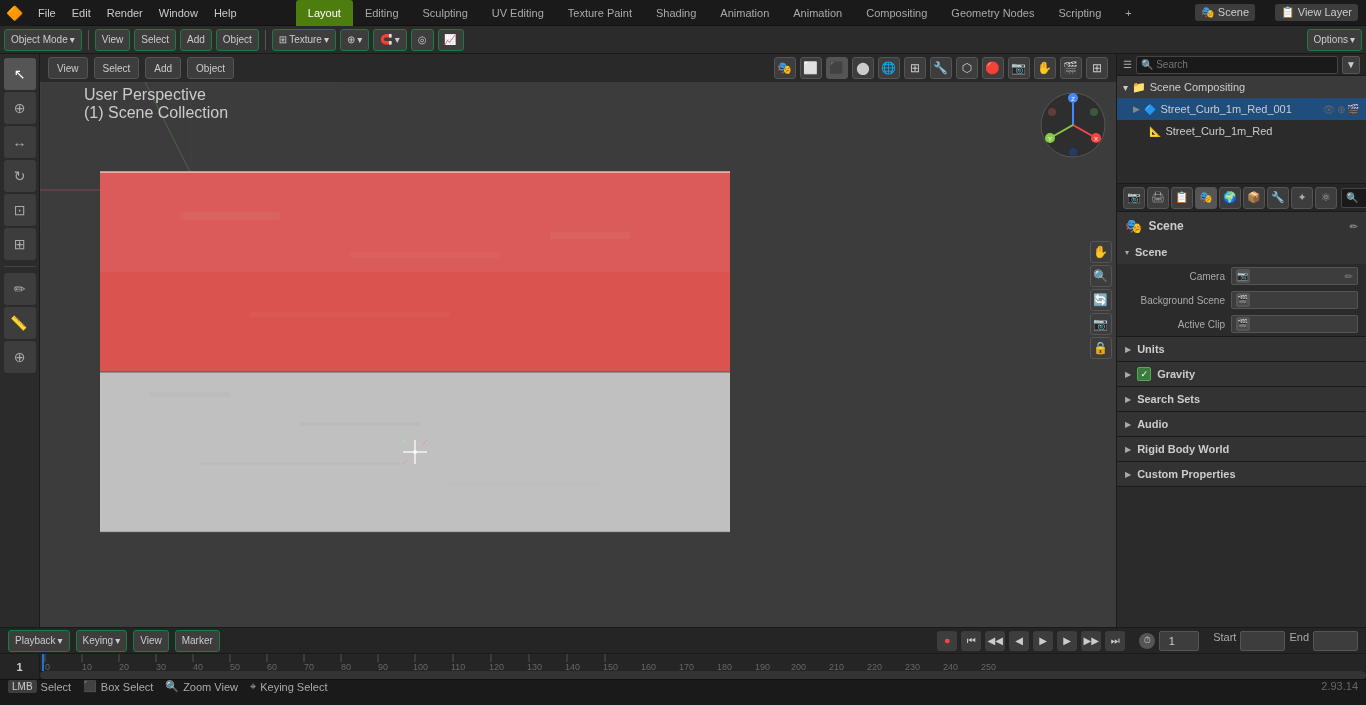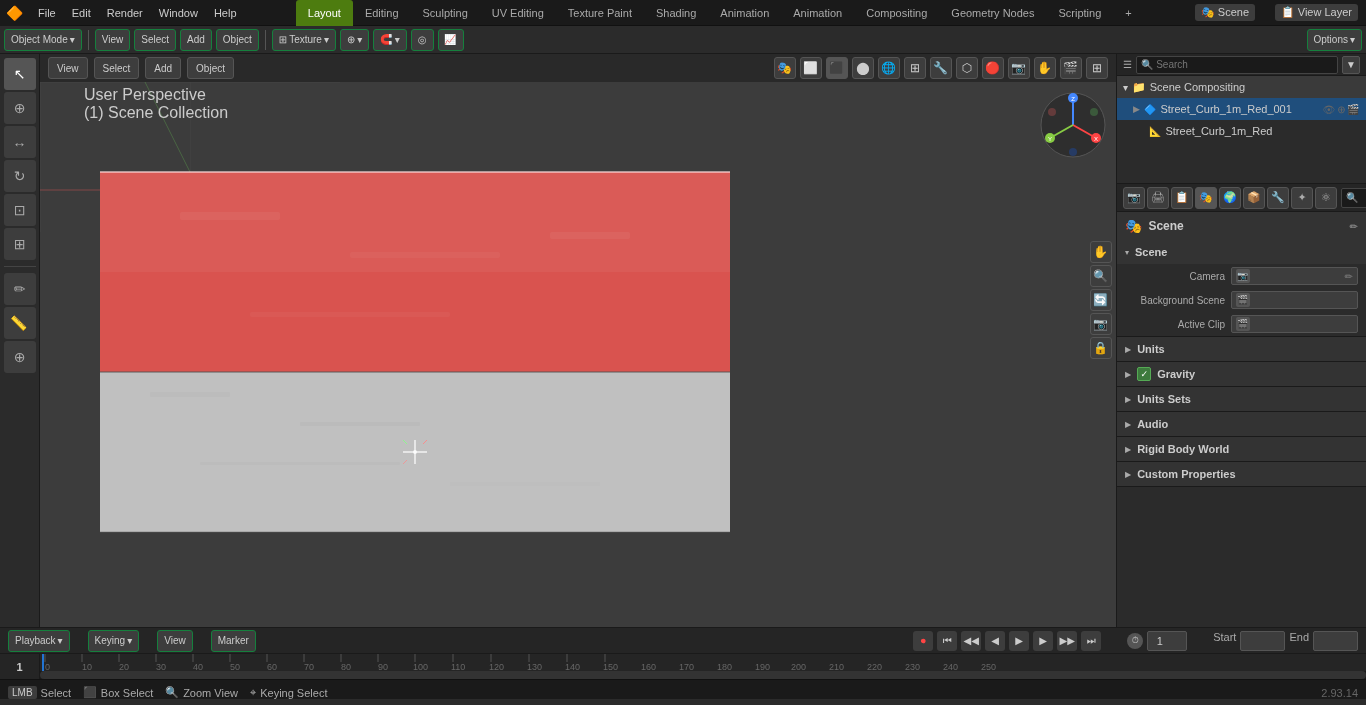--- a/index.html
+++ b/index.html
@@ -399,43 +399,43 @@
       border-top: 1px solid #1a1a1a;
       display: flex;
       flex-direction: column;
     }
     #timeline-header {
       height: 26px;
       background: #252525;
       display: flex;
       align-items: center;
       padding: 0 8px;
-      gap: 18px;
+      gap: 6px;
       border-bottom: 1px solid #1a1a1a;
     }
     #timeline-body {
       flex: 1;
       display: flex;
       align-items: center;
       position: relative;
       overflow: hidden;
     }
     .timeline-ruler {
       flex: 1;
       height: 100%;
       position: relative;
       background: #252525;
     }
 
     
     #status-bar {
-      height: 20px;
+      height: 26px;
       background: #1a1a1a;
       display: flex;
-      align-items: flex-end;
+      align-items: flex-start;
       padding: 0 8px;
       gap: 12px;
       border-top: 1px solid #111;
     }
     .status-item {
       font-size: 11px;
       color: #aaaaaa;
       display: flex;
       align-items: center;
       gap: 4px;
@@ -833,21 +833,21 @@
         <div class="props-section-header">
           <span class="props-section-arrow">▶</span>
           <div class="checkbox">✓</div>
           <span class="props-section-title">Gravity</span>
         </div>
       </div>
 
       <div class="props-section">
         <div class="props-section-header">
           <span class="props-section-arrow">▶</span>
-          <span class="props-section-title">Units Sets</span>
+          <span class="props-section-title">Search Sets</span>
         </div>
       </div>
 
       <div class="props-section">
         <div class="props-section-header">
           <span class="props-section-arrow">▶</span>
           <span class="props-section-title">Audio</span>
         </div>
       </div>
 

